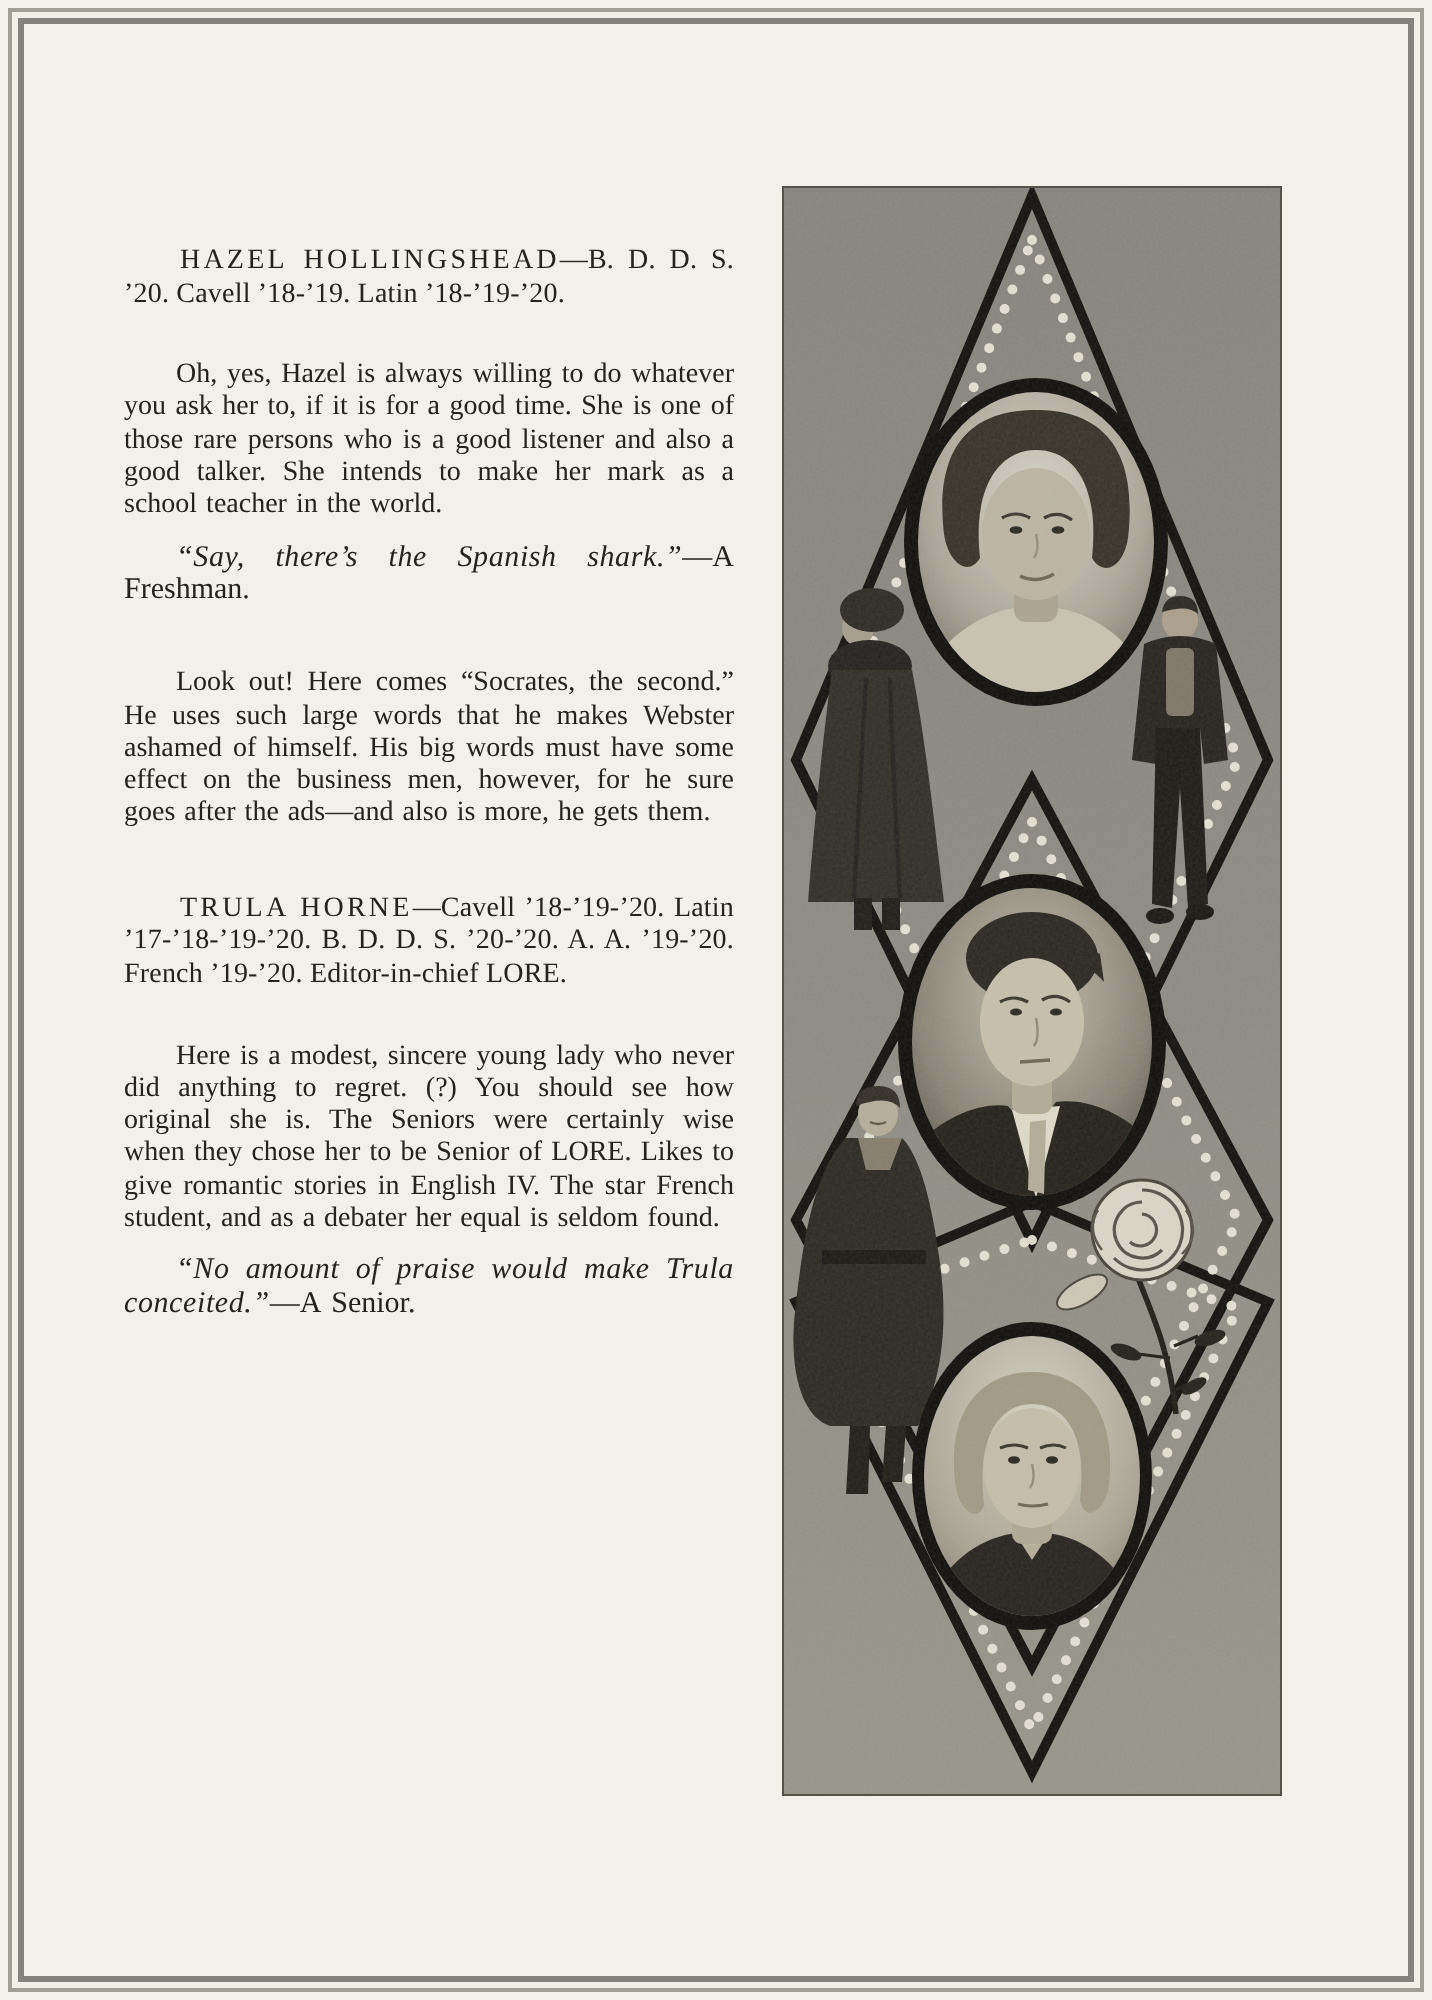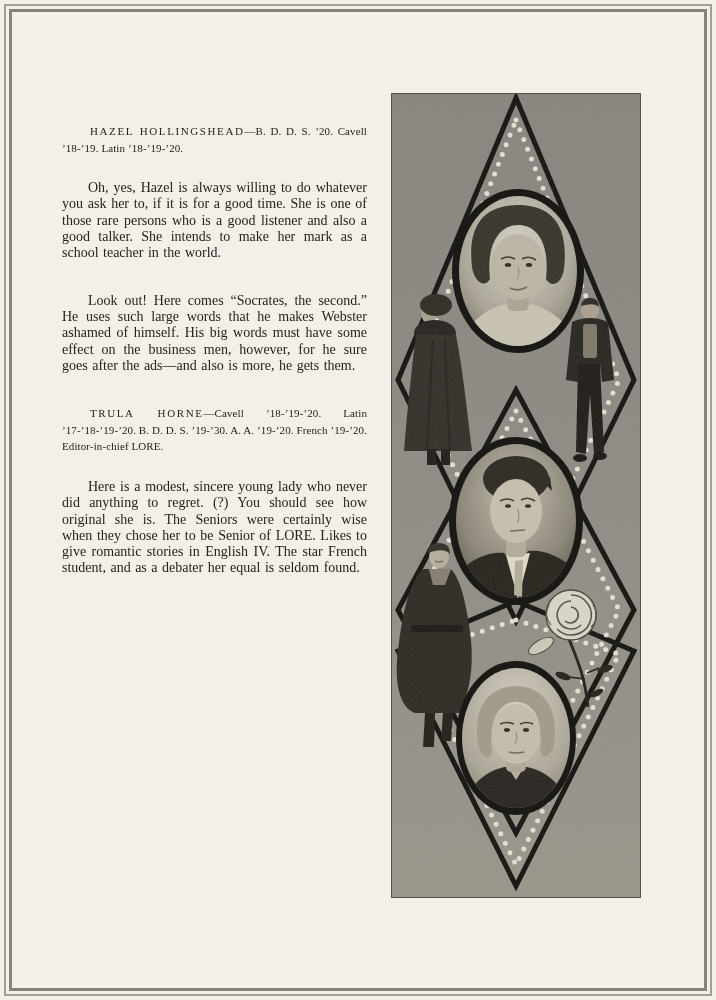--- a/index.html
+++ b/index.html
@@ -10,50 +10,52 @@
   }
   .b-outer{position:absolute;inset:4px;border:2px solid #a29f97;pointer-events:none;}
   .b-inner{position:absolute;inset:9px;border:3px solid #85837b;pointer-events:none;}
   .text-col{
     position:absolute;left:62px;top:123px;width:305px;
     color:#26231e;text-align:justify;
     -webkit-hyphens:none;hyphens:none;
   }
   .entry{margin:0;}
   .entry + .entry{margin-top:31px;}
-  .heading{margin:0;font-size:11px;line-height:16.6px;text-indent:28px;}
+  .heading{margin:0;font-size:14px;line-height:16.6px;text-indent:28px;}
   .hname{letter-spacing:1.6px;}
   .hrest{letter-spacing:0.1px;}
   .body-par{margin:24px 0 0;font-size:14px;line-height:16.3px;text-indent:26px;word-spacing:1px;}
   .quote-par{margin:9px 0 0;font-size:15px;line-height:16.3px;text-indent:26px;word-spacing:2px;}
   .q{font-style:italic;letter-spacing:0.3px;}
   .photo-panel{position:absolute;left:391px;top:93px;width:250px;height:805px;}
   .photo-panel svg{display:block;}
 </style>
 </head>
 <body>
 
 <div class="page">
   <div class="b-outer"></div>
   <div class="b-inner"></div>
 
   <div class="text-col">
 
     <section class="entry">
       <p class="heading"><span class="hname">HAZEL HOLLINGSHEAD</span><span class="hrest">—B. D. D. S. ’20. Cavell ’18-’19. Latin ’18-’19-’20.</span></p>
       <p class="body-par">Oh, yes, Hazel is always willing to do whatever you ask her to, if it is for a good time. She is one of those rare persons who is a good listener and also a good talker. She intends to make her mark as a school teacher in the world.</p>
+      <p class="quote-par"><span class="q">“Say, there’s the Spanish shark.”</span><span class="attr">—A Freshman.</span></p>
     </section>
 
     <section class="entry">
       <p class="body-par">Look out! Here comes “Socrates, the second.” He uses such large words that he makes Webster ashamed of himself. His big words must have some effect on the business men, however, for he sure goes after the ads—and also is more, he gets them.</p>
     </section>
 
     <section class="entry">
-      <p class="heading"><span class="hname">TRULA HORNE</span><span class="hrest">—Cavell ’18-’19-’20. Latin ’17-’18-’19-’20. B. D. D. S. ’19-’30. A. A. ’19-’20. French ’19-’20. Editor-in-chief LORE.</span></p>
+      <p class="heading"><span class="hname">TRULA HORNE</span><span class="hrest">—Cavell ’18-’19-’20. Latin ’17-’18-’19-’20. B. D. D. S. ’20-’20. A. A. ’19-’20. French ’19-’20. Editor-in-chief LORE.</span></p>
       <p class="body-par">Here is a modest, sincere young lady who never did anything to regret. (?) You should see how original she is. The Seniors were certainly wise when they chose her to be Senior of LORE. Likes to give romantic stories in English IV. The star French student, and as a debater her equal is seldom found.</p>
+      <p class="quote-par"><span class="q">“No amount of praise would make Trula conceited.”</span><span class="attr">—A Senior.</span></p>
     </section>
 
   </div>
 
   <div class="photo-panel">
     <svg width="250" height="805" viewBox="0 0 250 805" xmlns="http://www.w3.org/2000/svg">
       <defs>
         <filter id="grain" x="0%" y="0%" width="100%" height="100%">
           <feTurbulence type="fractalNoise" baseFrequency="0.7" numOctaves="2" stitchTiles="stitch" result="t"></feTurbulence>
           <feColorMatrix in="t" type="matrix" values="0 0 0 0 0.55  0 0 0 0 0.54  0 0 0 0 0.50  0 0 0 0.55 0"></feColorMatrix>

